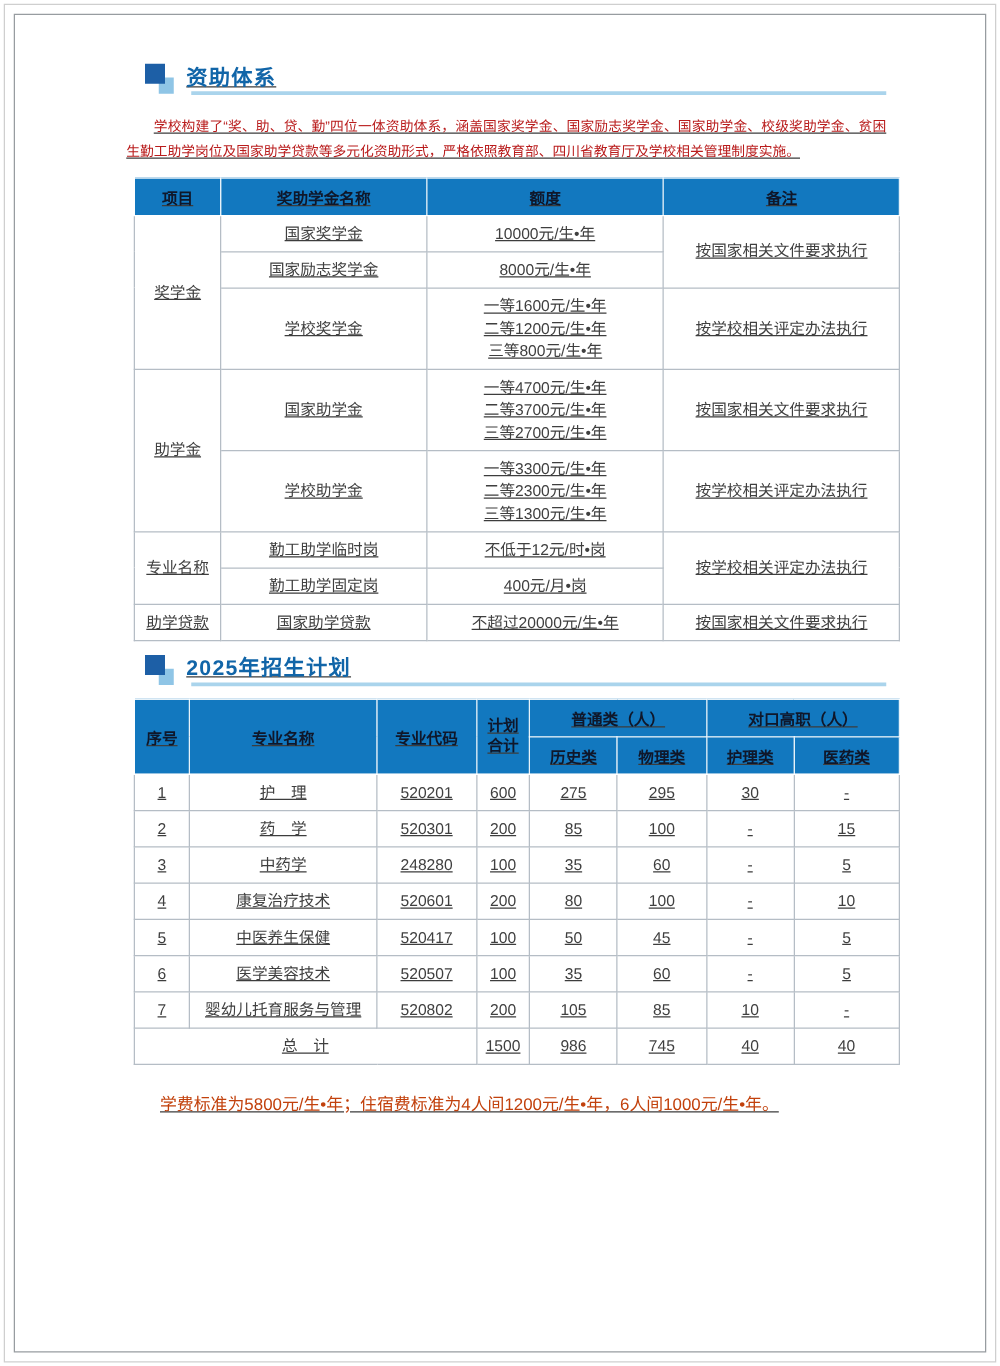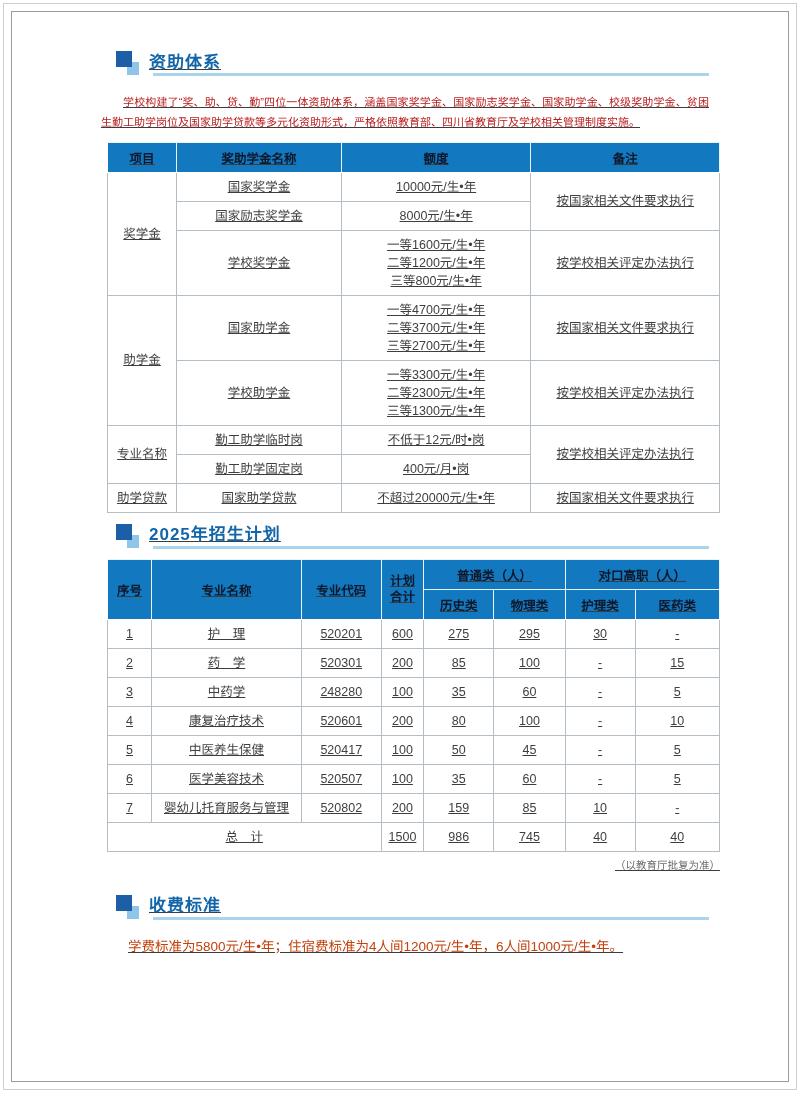--- a/index.html
+++ b/index.html
@@ -236,42 +236,34 @@
           <td>35</td>
           <td>60</td>
           <td>-</td>
           <td>5</td>
         </tr>
         <tr>
           <td>7</td>
           <td>婴幼儿托育服务与管理</td>
           <td>520802</td>
           <td>200</td>
-          <td>159</td>
+          <td>105</td>
           <td>85</td>
           <td>10</td>
           <td>-</td>
         </tr>
         <tr>
           <td colspan="3">总　计</td>
           <td>1500</td>
           <td>986</td>
           <td>745</td>
           <td>40</td>
           <td>40</td>
         </tr>
       </tbody>
     </table>
-    <div class="footnote">（以教育厅批复为准）</div>
   </section>
 
   <section class="sec-fees">
-    <div class="section-header">
-      <span class="marker">
-        <span class="sq-dark"></span>
-        <span class="sq-light"></span>
-      </span>
-      <h2 class="section-title">收费标准</h2>
-    </div>
     <p class="fees-text">学费标准为5800元/生•年；住宿费标准为4人间1200元/生•年，6人间1000元/生•年。</p>
   </section>
 
 </div>
 
 </body></html>

